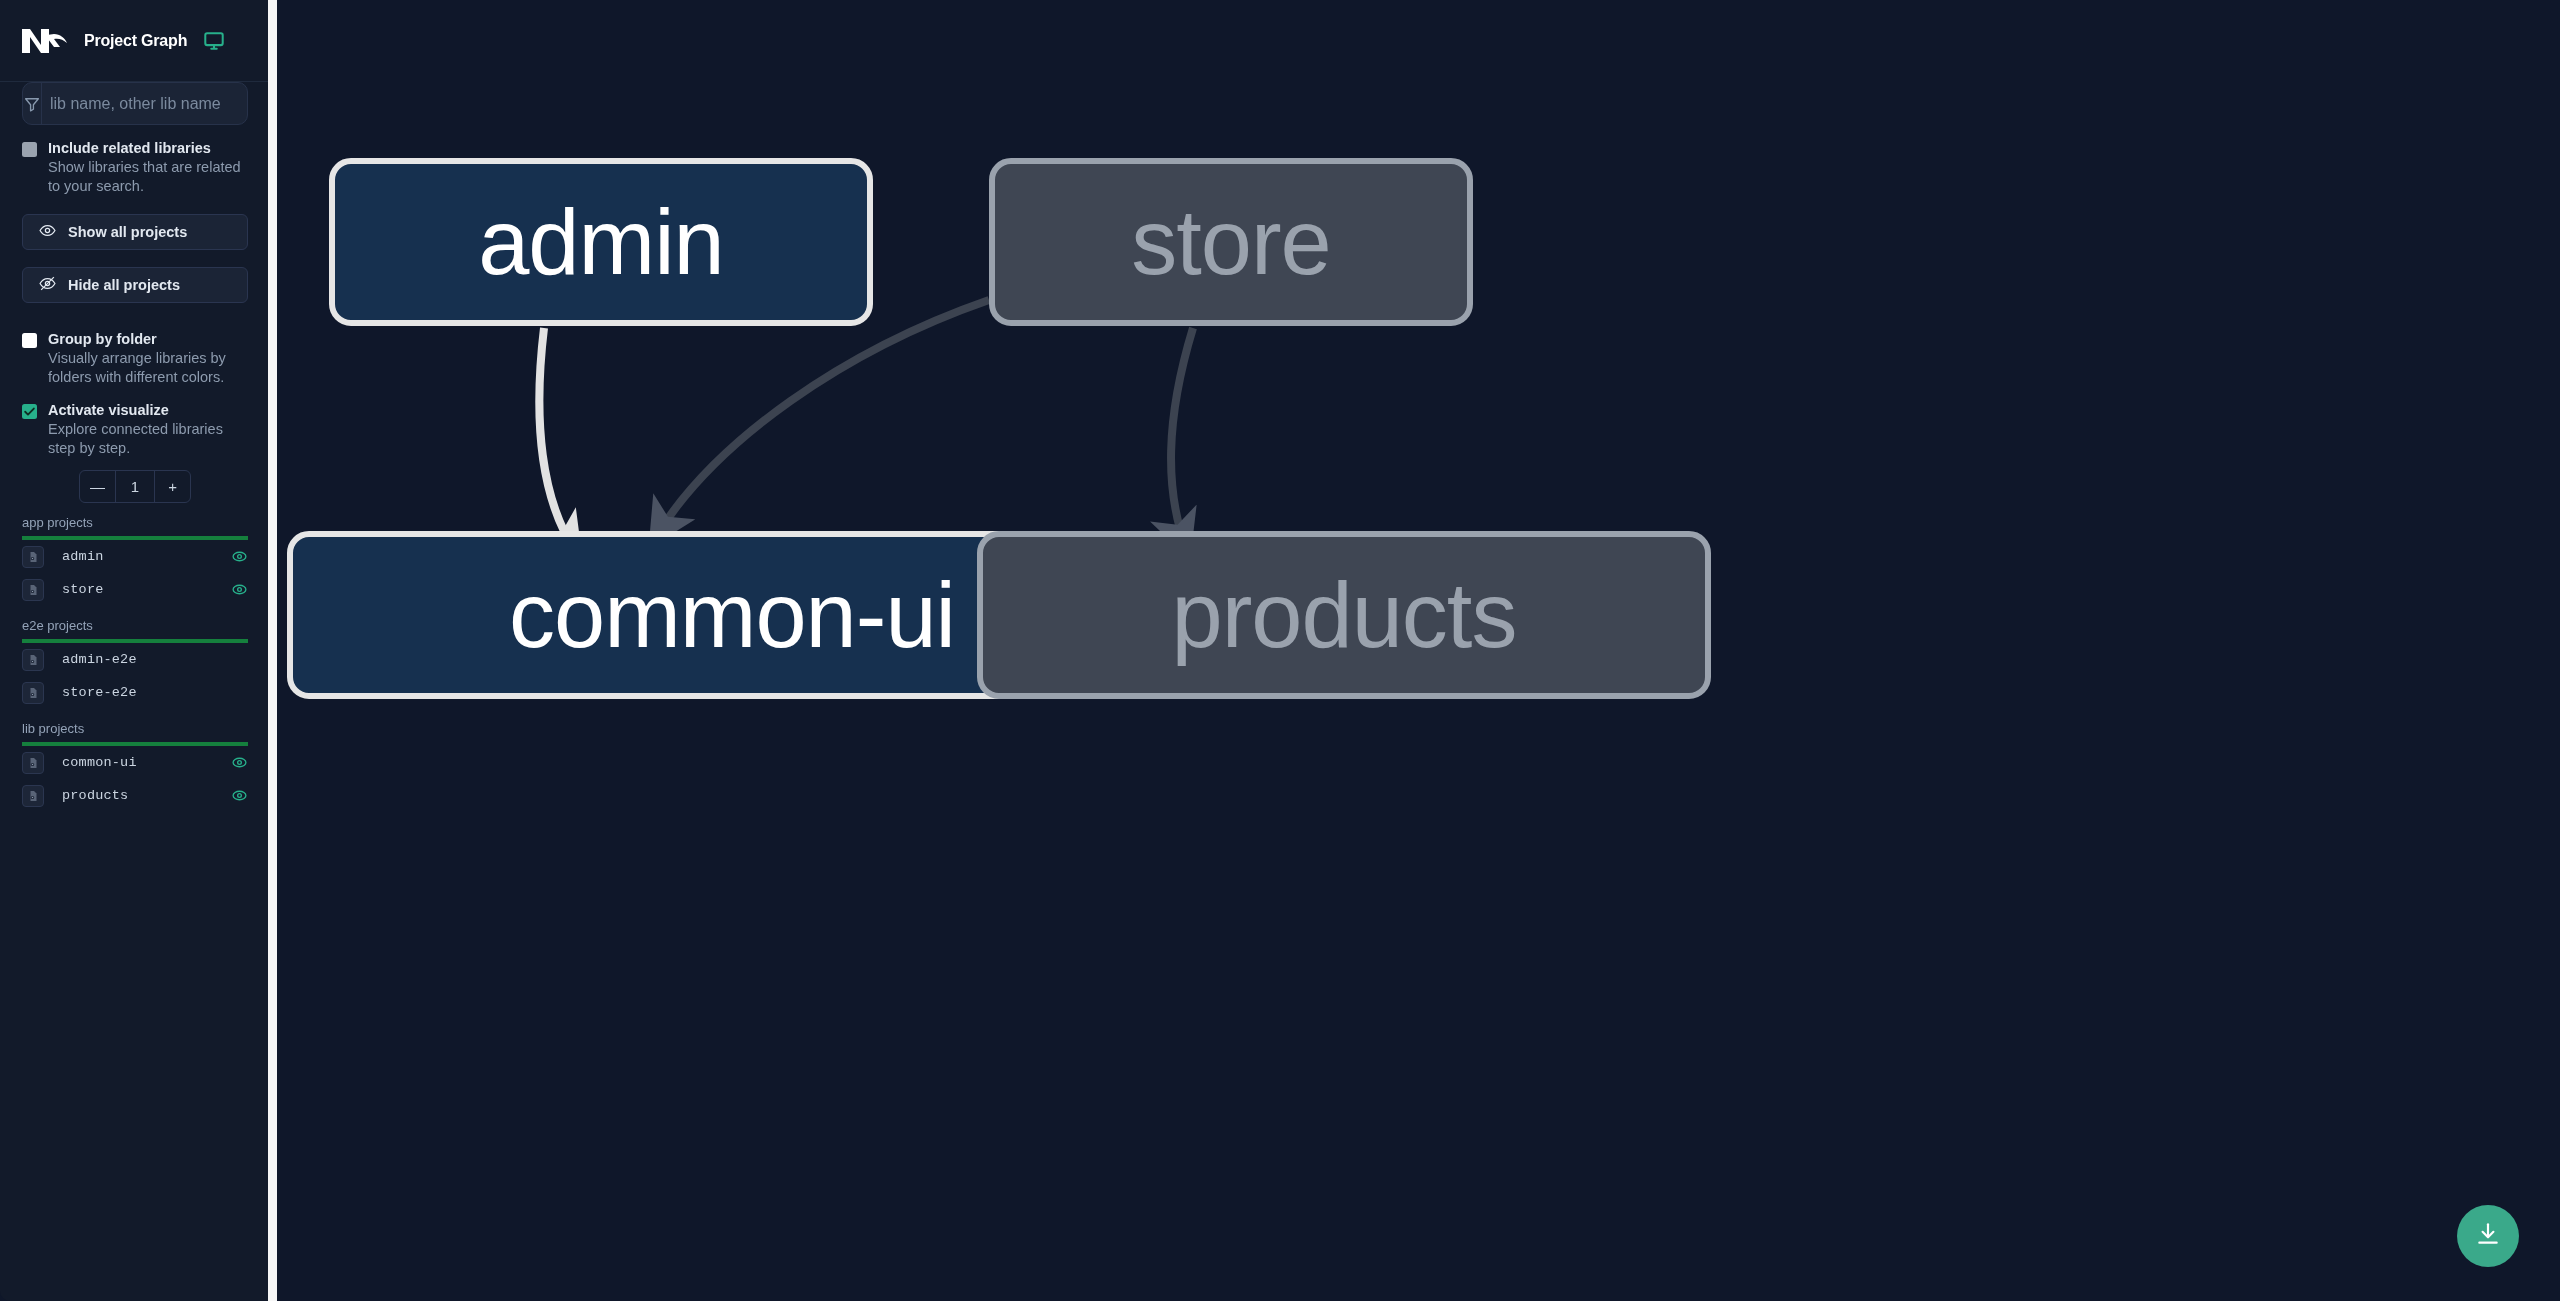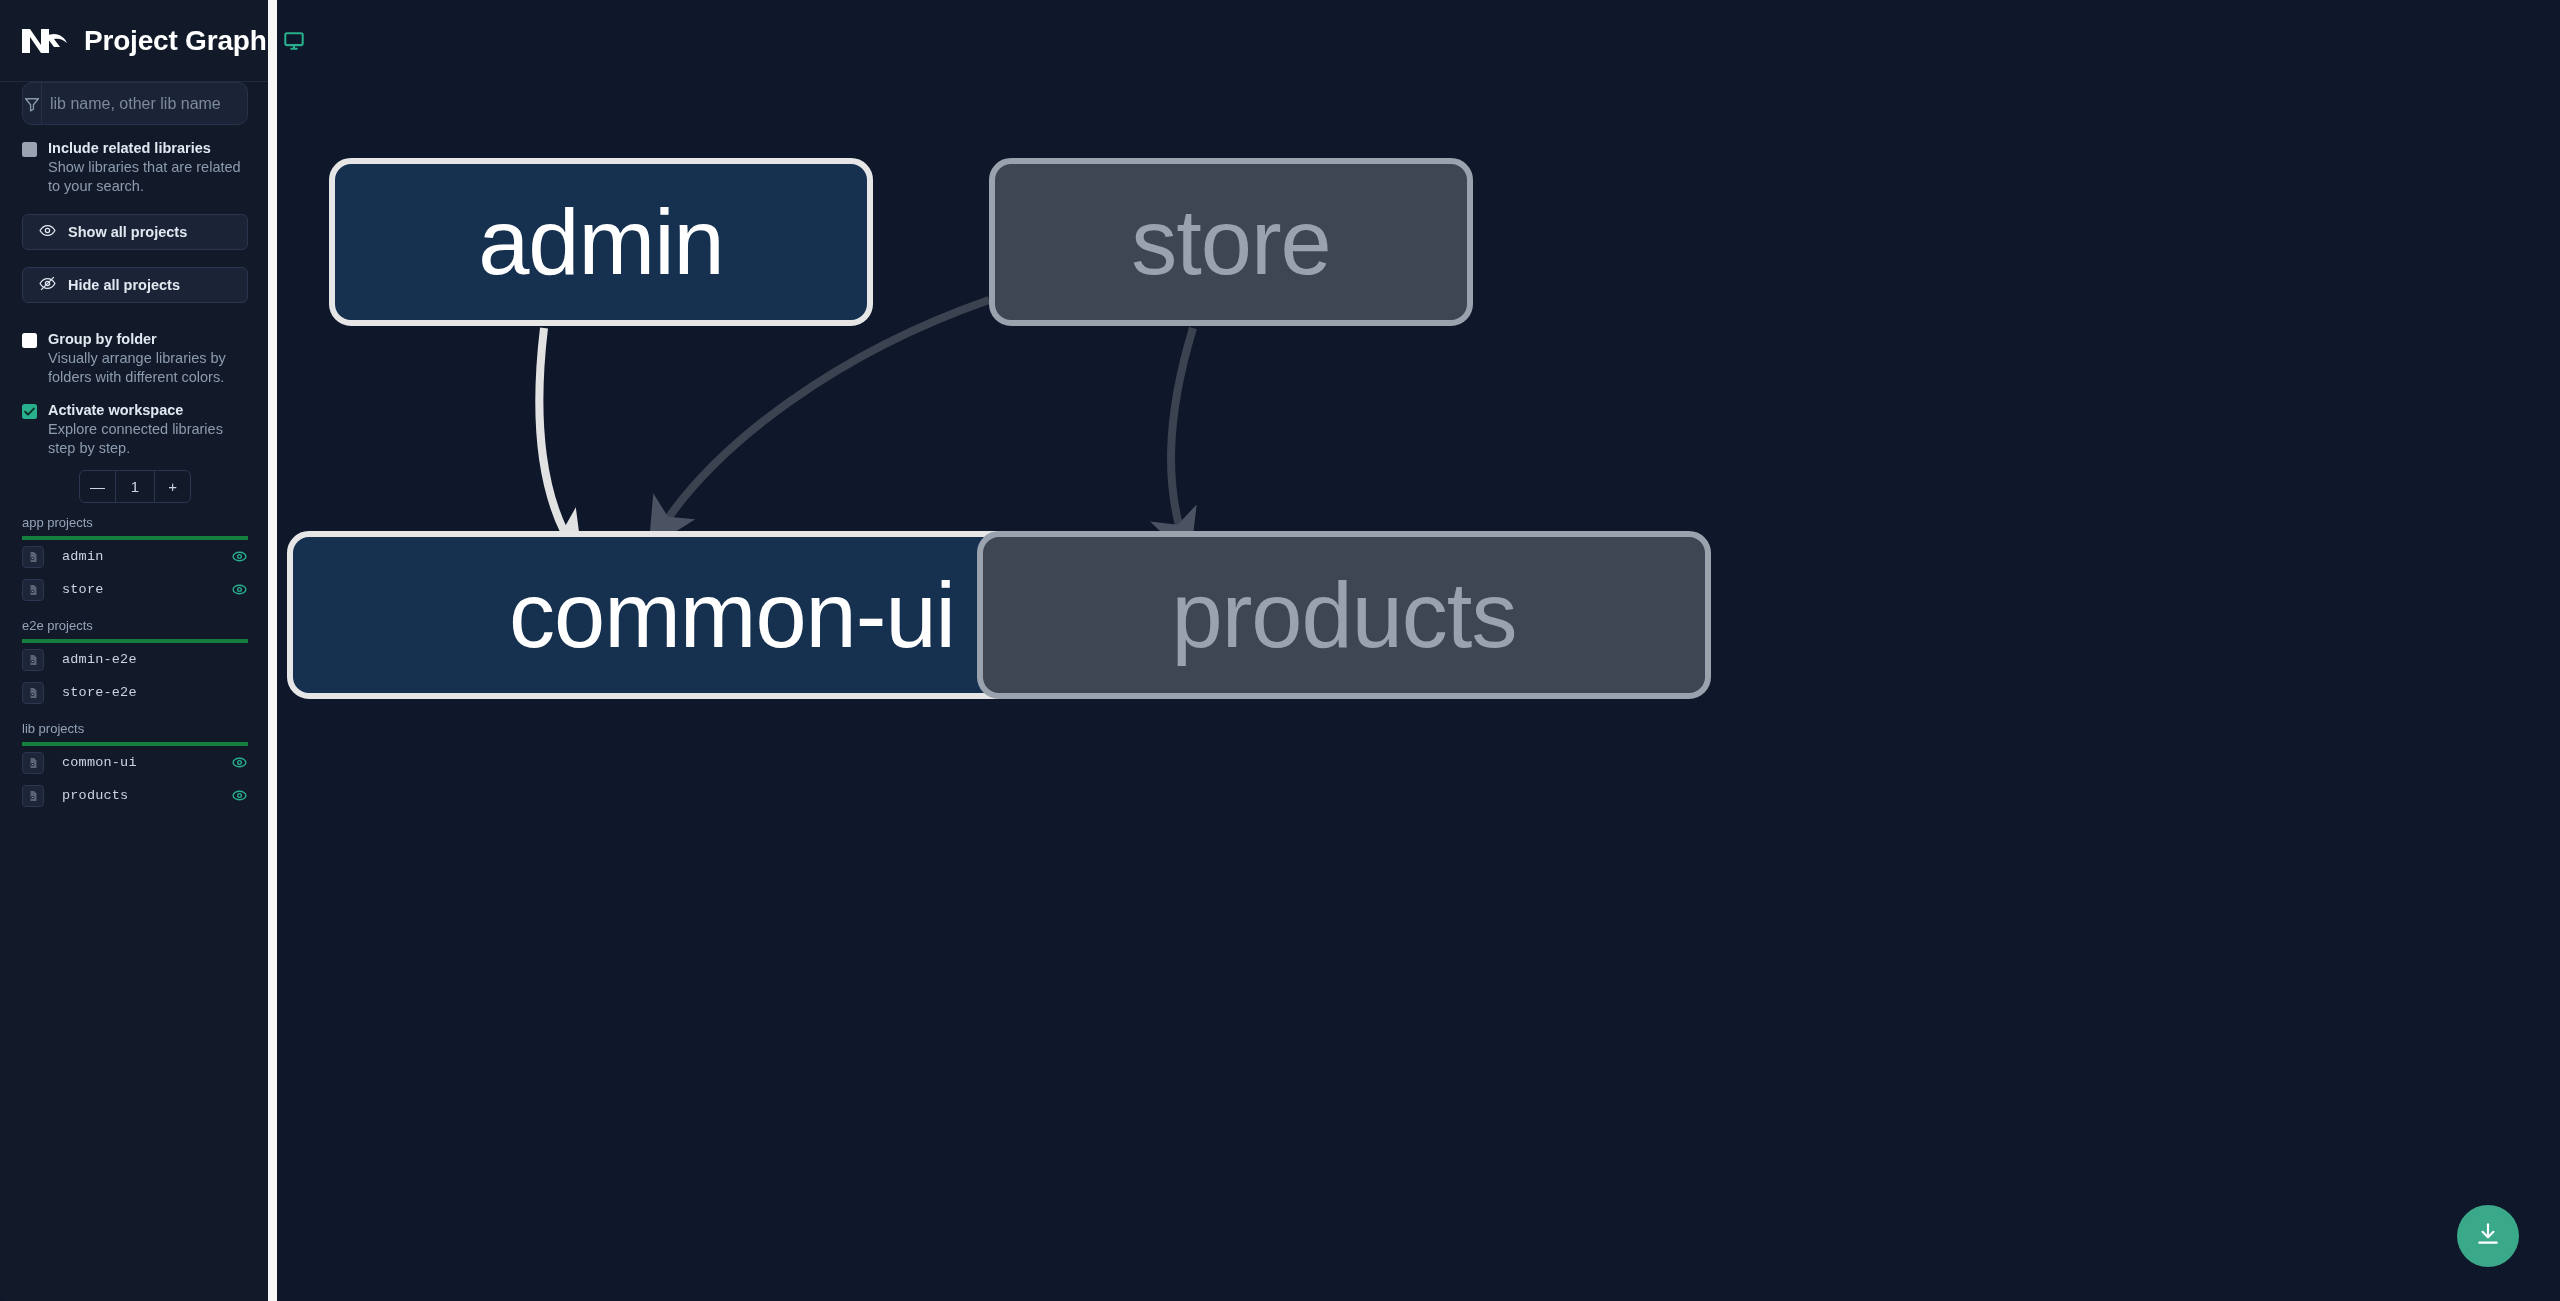--- a/index.html
+++ b/index.html
@@ -31,21 +31,21 @@
   .sb-header{
     height:82px;
     display:flex;align-items:center;
     padding:0 20px;
     gap:16px;
     border-bottom:1px solid #1f2a3d;
     box-sizing:border-box;
   }
   .nx-logo{width:48px;height:36px;flex:0 0 auto;}
   .sb-title{
-    color:#ffffff;font-size:28px;font-weight:bold;
+    color:#ffffff;font-size:16px;font-weight:bold;
     letter-spacing:-0.2px;white-space:nowrap;
   }
   .monitor-ic{width:22px;height:22px;flex:0 0 auto;}
 
   .sb-note{
     display:flex;align-items:center;gap:10px;
     padding:14px 20px 12px 22px;
     color:#9aa7b8;font-size:14.5px;
   }
   .info-ic{width:15px;height:15px;flex:0 0 auto;}
@@ -258,21 +258,21 @@
 
     <div class="spacer-10"></div>
 
     <div class="opt-row">
       <span class="cbox checked">
         <svg viewBox="0 0 24 24" fill="none" stroke="#0f2e23" stroke-width="3.4" stroke-linecap="round" stroke-linejoin="round">
             <path d="M4 12.5l5.2 5.2L20 6.5"></path>
           </svg>
       </span>
       <span class="opt-texts">
-        <div class="opt-label">Activate workspace</div>
+        <div class="opt-label">Activate visualize</div>
         <div class="opt-desc">Explore connected libraries step by step.</div>
       </span>
     </div>
 
     <div class="stepper">
       <div>—</div>
       <div class="sep">1</div>
       <div>+</div>
     </div>
 

